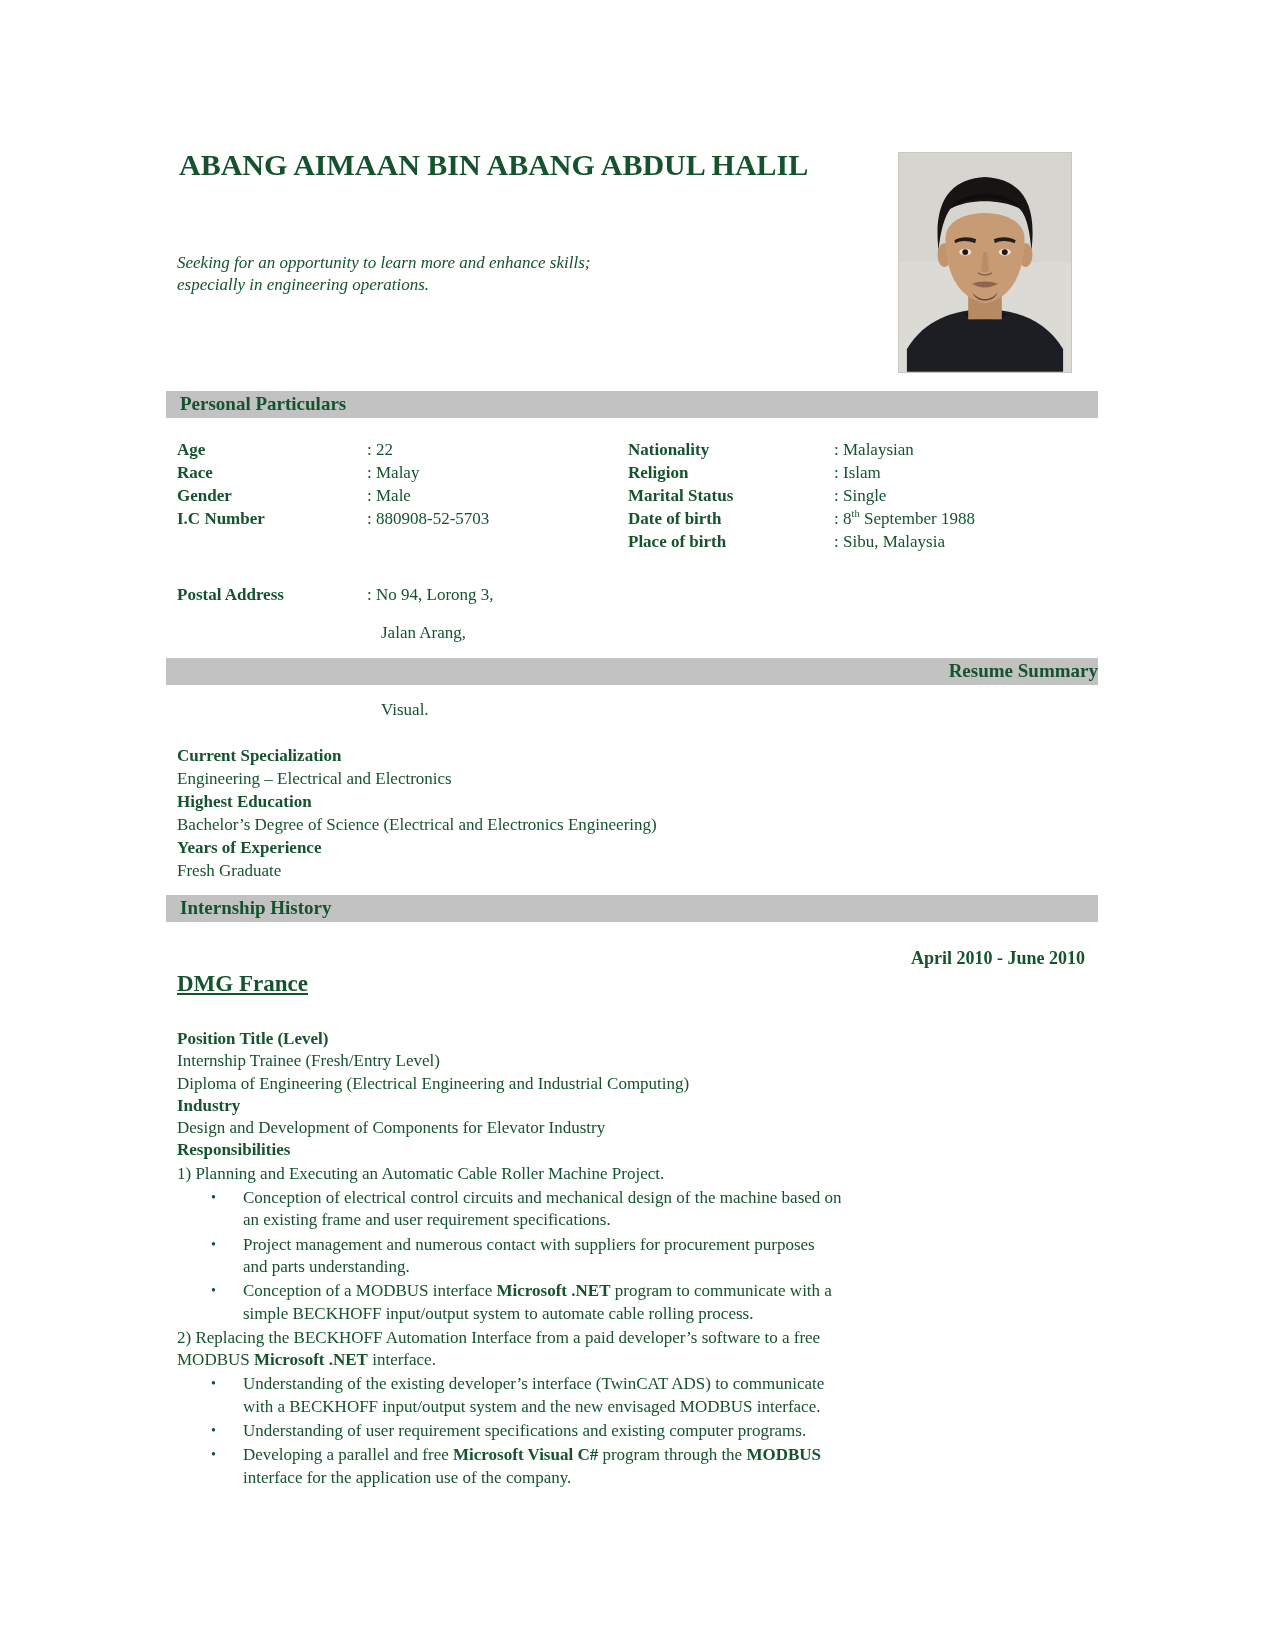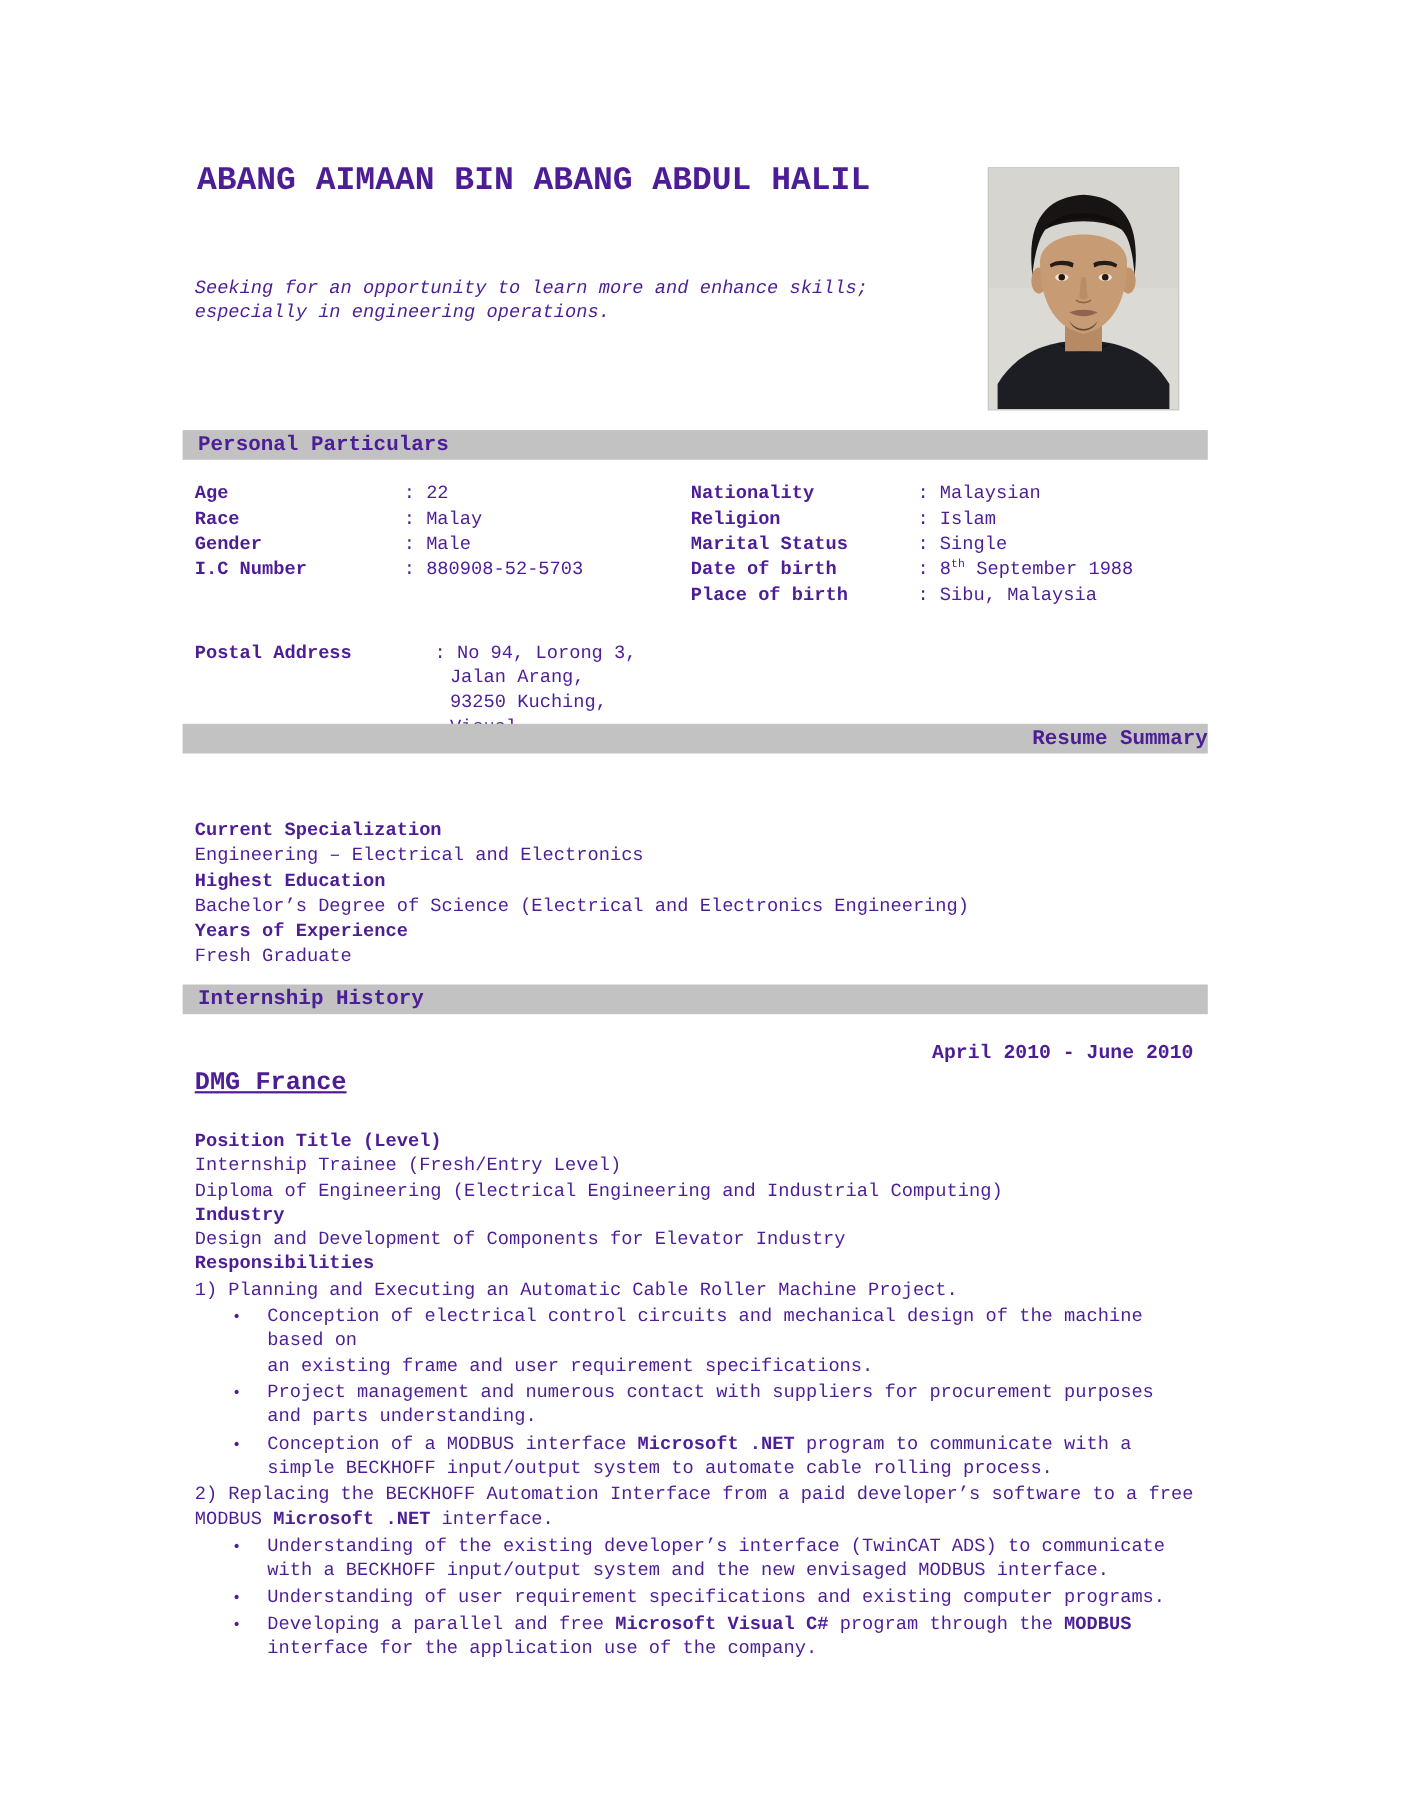--- a/index.html
+++ b/index.html
@@ -1,18 +1,18 @@
 <!DOCTYPE html>
 <html style="--bar-bg: #c2c2c2;"><head>
 <meta charset="utf-8">
 <style>
   html,body { margin:0; padding:0; background:#ffffff; }
   .page {
     position:relative; width:1275px; height:1650px; background:#ffffff;
-    font-family:Liberation Mono, monospace; color:#4c1d95;
+    font-family:Liberation Serif, serif; color:#14532d;
     overflow:hidden;
   }
   .name {
     position:absolute; left:179px; top:148px;
     font-size:30px; font-weight:bold; white-space:nowrap; letter-spacing:0px;
   }
   .photo {
     position:absolute; left:898px; top:152px; width:174px; height:221px;
     border:1px solid #c9c7c2; box-sizing:border-box; background:#dcdad5;
   }
@@ -33,23 +33,23 @@
   .bar-pp { top:391px; }
   .bar-rs { top:658px;text-align:right; }
   .bar-ih { top:895px; }
   .pp-rows { position:absolute; left:177px; top:440px; font-size:17px; }
   .pp-row { display:flex; height:23px; white-space:nowrap; }
   .pp-ll { width:190px; font-weight:bold; }
   .pp-lv { width:261px; }
   .pp-rl { width:206px; font-weight:bold; }
   .pp-rv { flex:1; }
   sup { font-size:0.62em; line-height:0; }
-  .postal { position:absolute; left:177px; top:584px; font-size:17px; line-height:22.3px; display:flex;gap:28px; }
+  .postal { position:absolute; left:177px; top:584px; font-size:17px; line-height:22.3px; display:flex; }
   .postal-label { width:190px; font-weight:bold; }
-  .postal-lines .cont { margin-left:14px; }
+  .postal-lines .cont { margin-left:14px;margin-top:16px; }
   .entries { position:absolute; left:177px; font-size:17px; line-height:23px; }
   .entries-rs { top:744px; }
   .lab { font-weight:bold; }
   .date-range {
     position:absolute; left:166px; top:946px; width:919px;
     text-align:right; font-size:18px; font-weight:bold; line-height:24px;
   }
   .company {
     position:absolute; left:177px; top:970px;
     font-size:23px; font-weight:bold; text-decoration:underline; line-height:28px;

